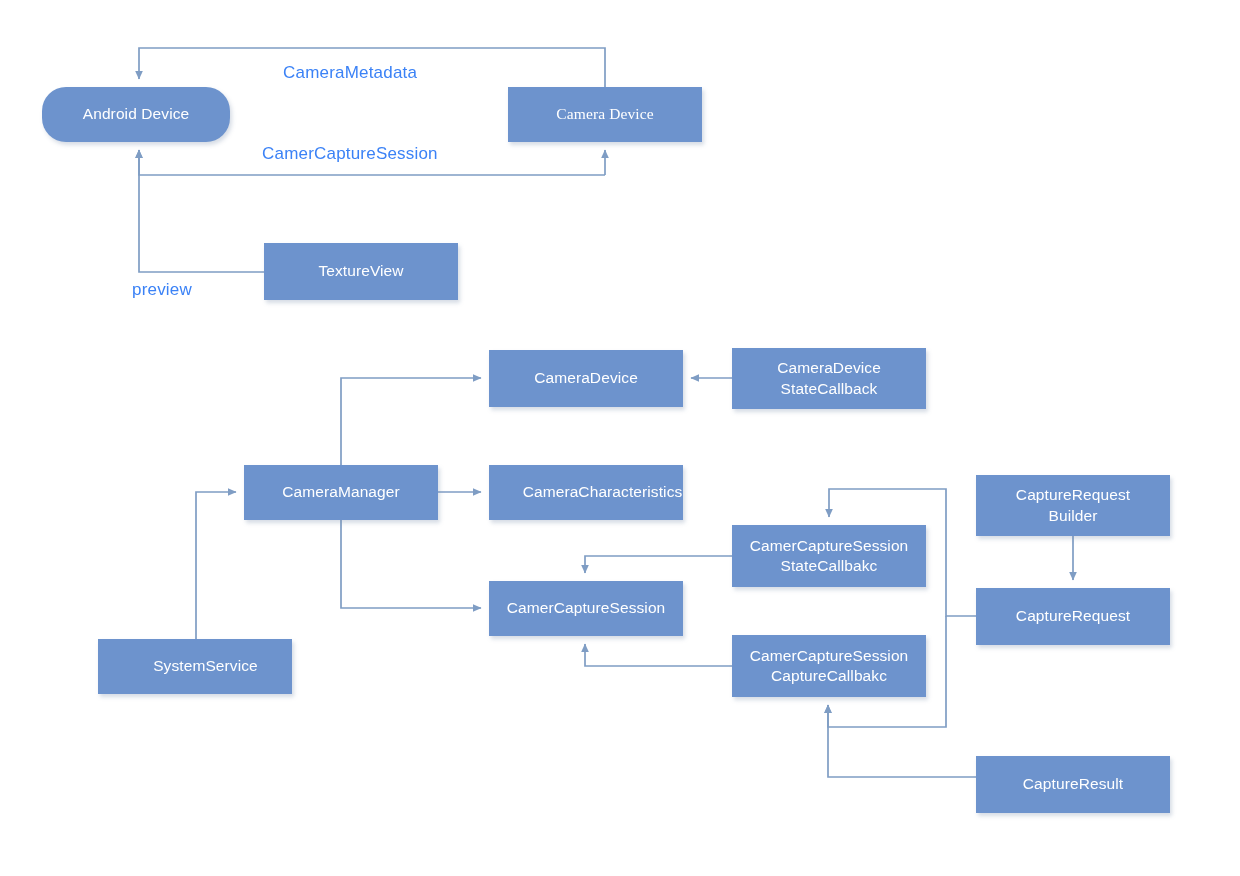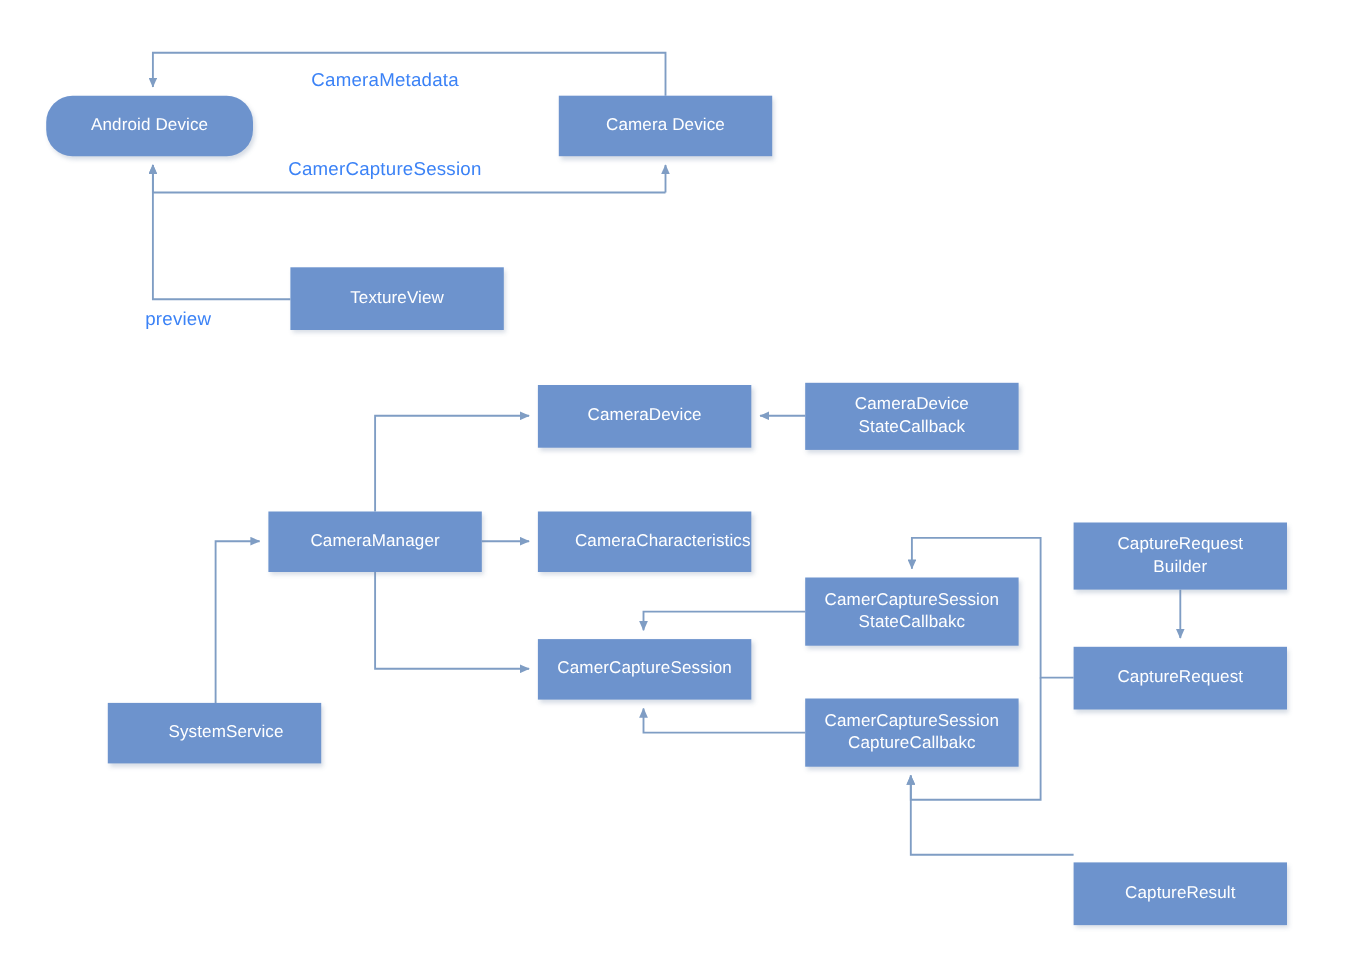--- a/index.html
+++ b/index.html
@@ -95,35 +95,35 @@
       <path d="M976,616 L946,616 L946,489 L829,489 L829,517" marker-end="url(#arrowhead)"></path>
 
       <path d="M946,616 L946,727 L828,727 L828,705" marker-end="url(#arrowhead)"></path>
 
       <path d="M976,777 L828,777 L828,705" marker-end="url(#arrowhead)"></path>
 
     </g>
   </svg>
 
   <div class="node" style="left: 42px; top: 87px; width: 188px; height: 55px; border-radius: 24px;">Android Device</div>
-  <div class="node" style="left: 508px; top: 87px; width: 194px; height: 55px;">Camera Device</div>
+  <div class="node" style="left: 508px; top: 87px; width: 194px; height: 55px; font-family: Liberation Serif, serif;">Camera Device</div>
   <div class="node" style="left: 264px; top: 243px; width: 194px; height: 57px;">TextureView</div>
   <div class="node" style="left: 489px; top: 350px; width: 194px; height: 57px;">CameraDevice</div>
   <div class="node two-line" style="left: 732px; top: 348px; width: 194px; height: 61px;">CameraDevice
 StateCallback</div>
   <div class="node" style="left: 244px; top: 465px; width: 194px; height: 55px;">CameraManager</div>
   <div class="node" style="left: 489px; top: 465px; width: 194px; height: 55px; padding-left: 36px;">CameraCharacteristics</div>
   <div class="node two-line" style="left: 976px; top: 475px; width: 194px; height: 61px;">CaptureRequest
 Builder</div>
   <div class="node two-line" style="left: 732px; top: 525px; width: 194px; height: 62px;">CamerCaptureSession
 StateCallbakc</div>
   <div class="node" style="left: 489px; top: 581px; width: 194px; height: 55px;">CamerCaptureSession</div>
   <div class="node" style="left: 976px; top: 588px; width: 194px; height: 57px;">CaptureRequest</div>
   <div class="node two-line" style="left: 732px; top: 635px; width: 194px; height: 62px;">CamerCaptureSession
 CaptureCallbakc</div>
   <div class="node" style="left: 98px; top: 639px; width: 194px; height: 55px; padding-left: 24px;">SystemService</div>
-  <div class="node" style="left: 976px; top: 784px; width: 194px; height: 57px;">CaptureResult</div>
+  <div class="node" style="left: 976px; top: 756px; width: 194px; height: 57px;">CaptureResult</div>
 
   <div class="edge-label" style="left: 283px; top: 63px;">CameraMetadata</div>
   <div class="edge-label" style="left: 262px; top: 144px;">CamerCaptureSession</div>
   <div class="edge-label" style="left: 132px; top: 280px;">preview</div>
 
 </div>
 
 </body></html>

